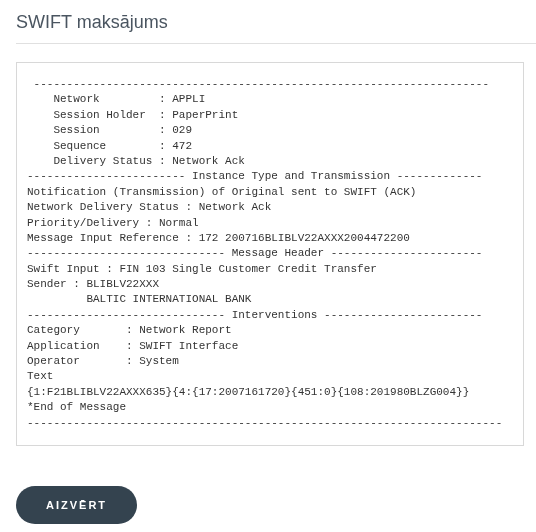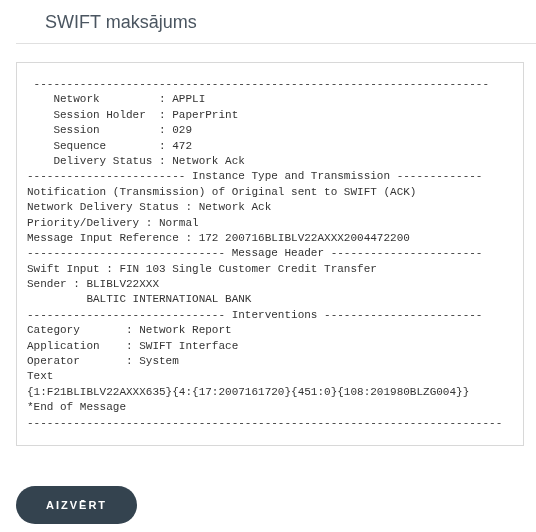--- a/index.html
+++ b/index.html
@@ -7,21 +7,20 @@
     font-family: Arial, sans-serif;
     background: #ffffff;
     padding: 12px 0 20px 16px;
     width: 536px;
   }
   .title {
     font-size: 18px;
     color: #4a5560;
     font-weight: 400;
     margin-bottom: 10px;
-    margin-left: 29px;
   }
   .hr {
     border: none;
     border-top: 1px solid #e0e0e0;
     margin-bottom: 18px;
     width: 520px;
   }
   .msg-box {
     border: 1px solid #d8d8d8;
     padding: 14px 10px 14px 10px;

